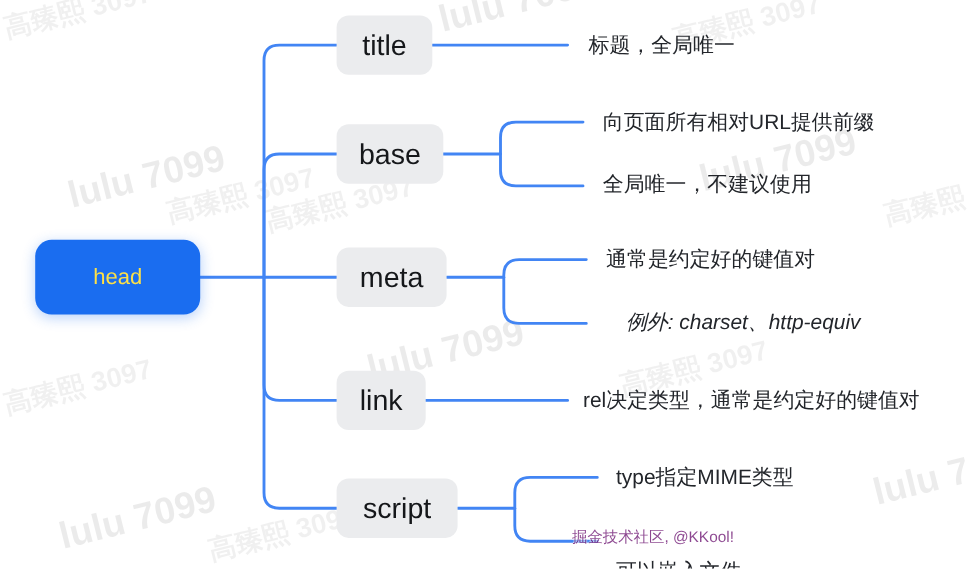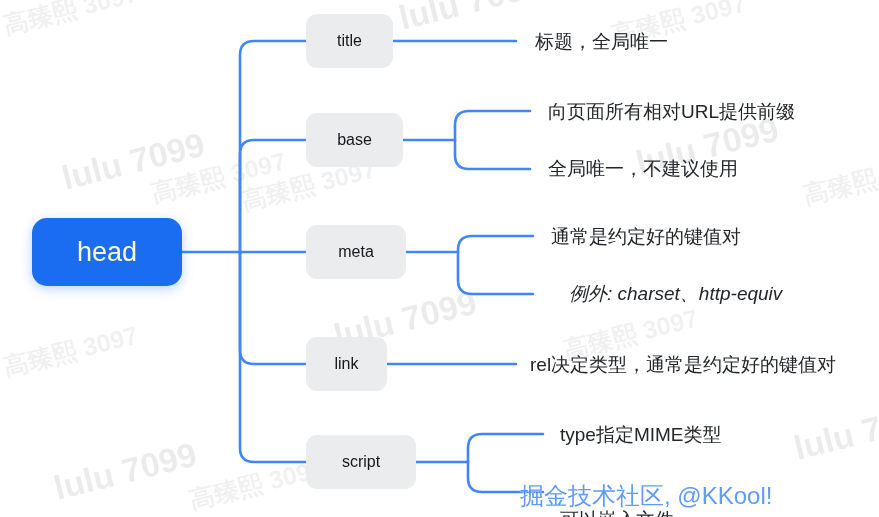--- a/index.html
+++ b/index.html
@@ -43,48 +43,48 @@
     position: absolute;
     display: flex;
     align-items: center;
     justify-content: center;
     box-sizing: border-box;
     border-radius: 11px;
     white-space: nowrap;
   }
   .node-root {
     background: #1a6df0;
-    color: #fef9c3;
-    font-size: 27px;
+    color: #fde047;
+    font-size: 20px;
     border-radius: 15px;
     box-shadow: 0 3px 12px rgba(26,109,240,0.30);
   }
   .node-branch {
     background: #ebecee;
     color: #15171a;
-    font-size: 16px;
+    font-size: 26px;
   }
 
   
   .leaf {
     position: absolute;
     color: #23262b;
     font-size: 19px;
     line-height: 1;
     white-space: nowrap;
   }
   .leaf-overlap {
     z-index: 3;
     margin-top: 28px;
   }
   .leaf-wm {
     position: absolute;
     z-index: 4;
-    font-size: 24px;
-    color: #3b82f6;
+    font-size: 14px;
+    color: #701a75;
     opacity: 0.80;
     white-space: nowrap;
     pointer-events: none;
     user-select: none;
     text-shadow:
       1px 0 0 rgba(255,255,255,0.55),
      -1px 0 0 rgba(255,255,255,0.55),
       0 1px 0 rgba(255,255,255,0.55),
       0 -1px 0 rgba(255,255,255,0.55);
   }

